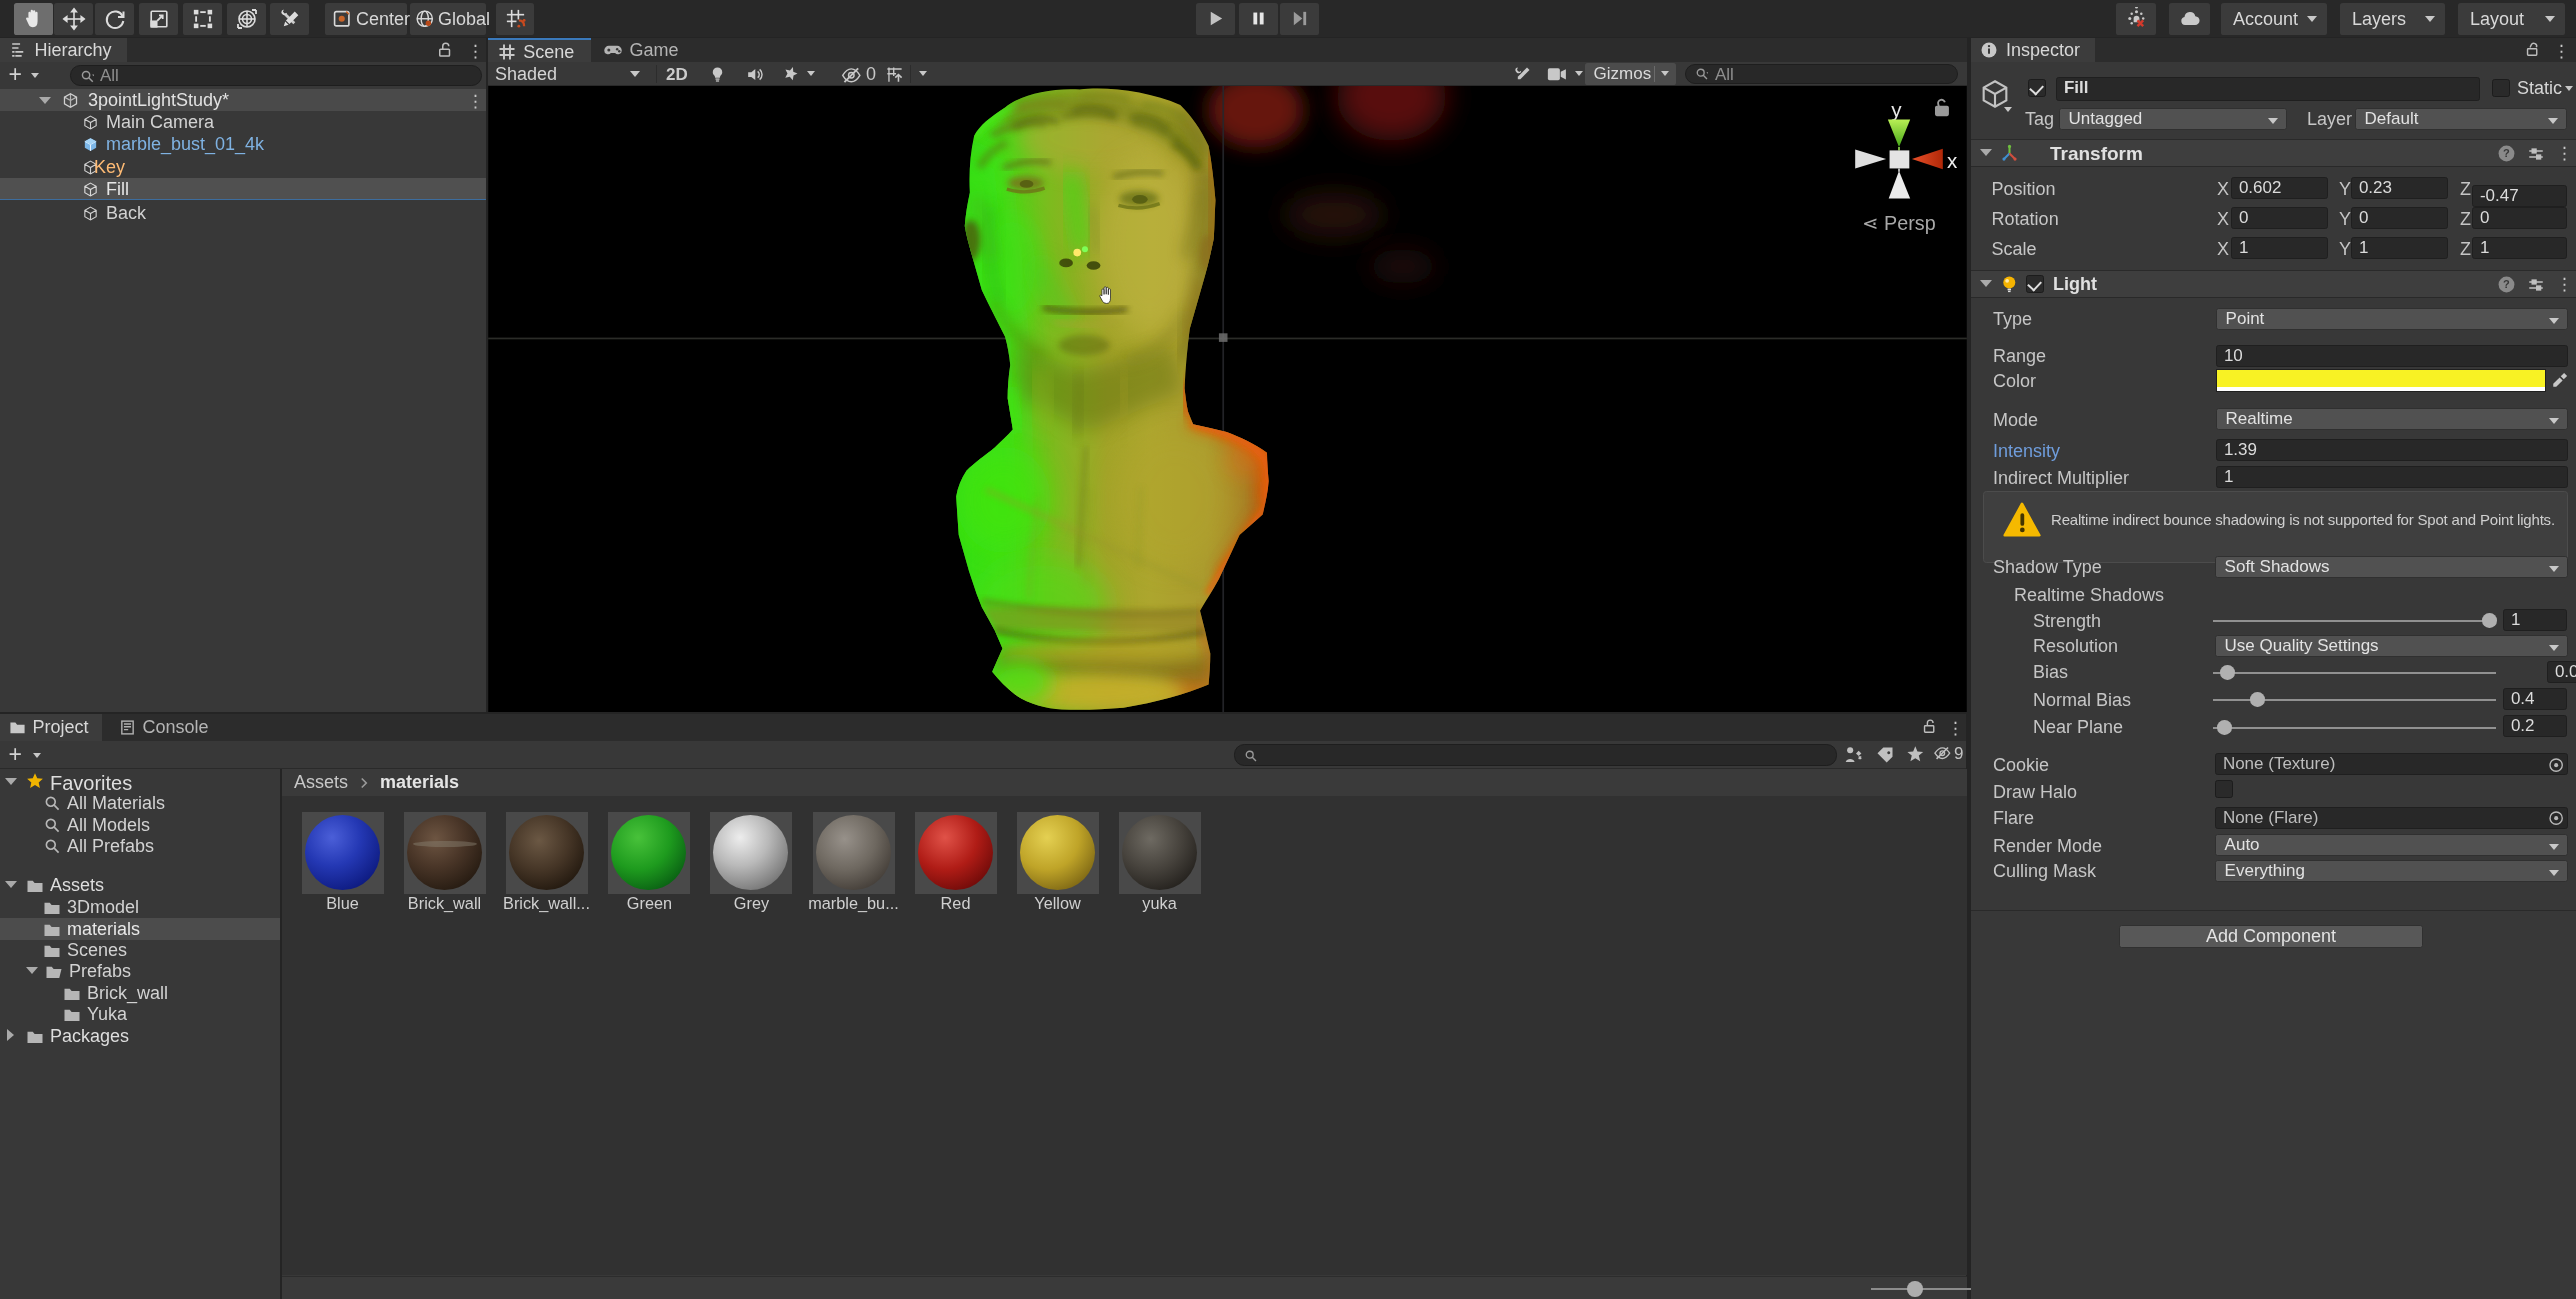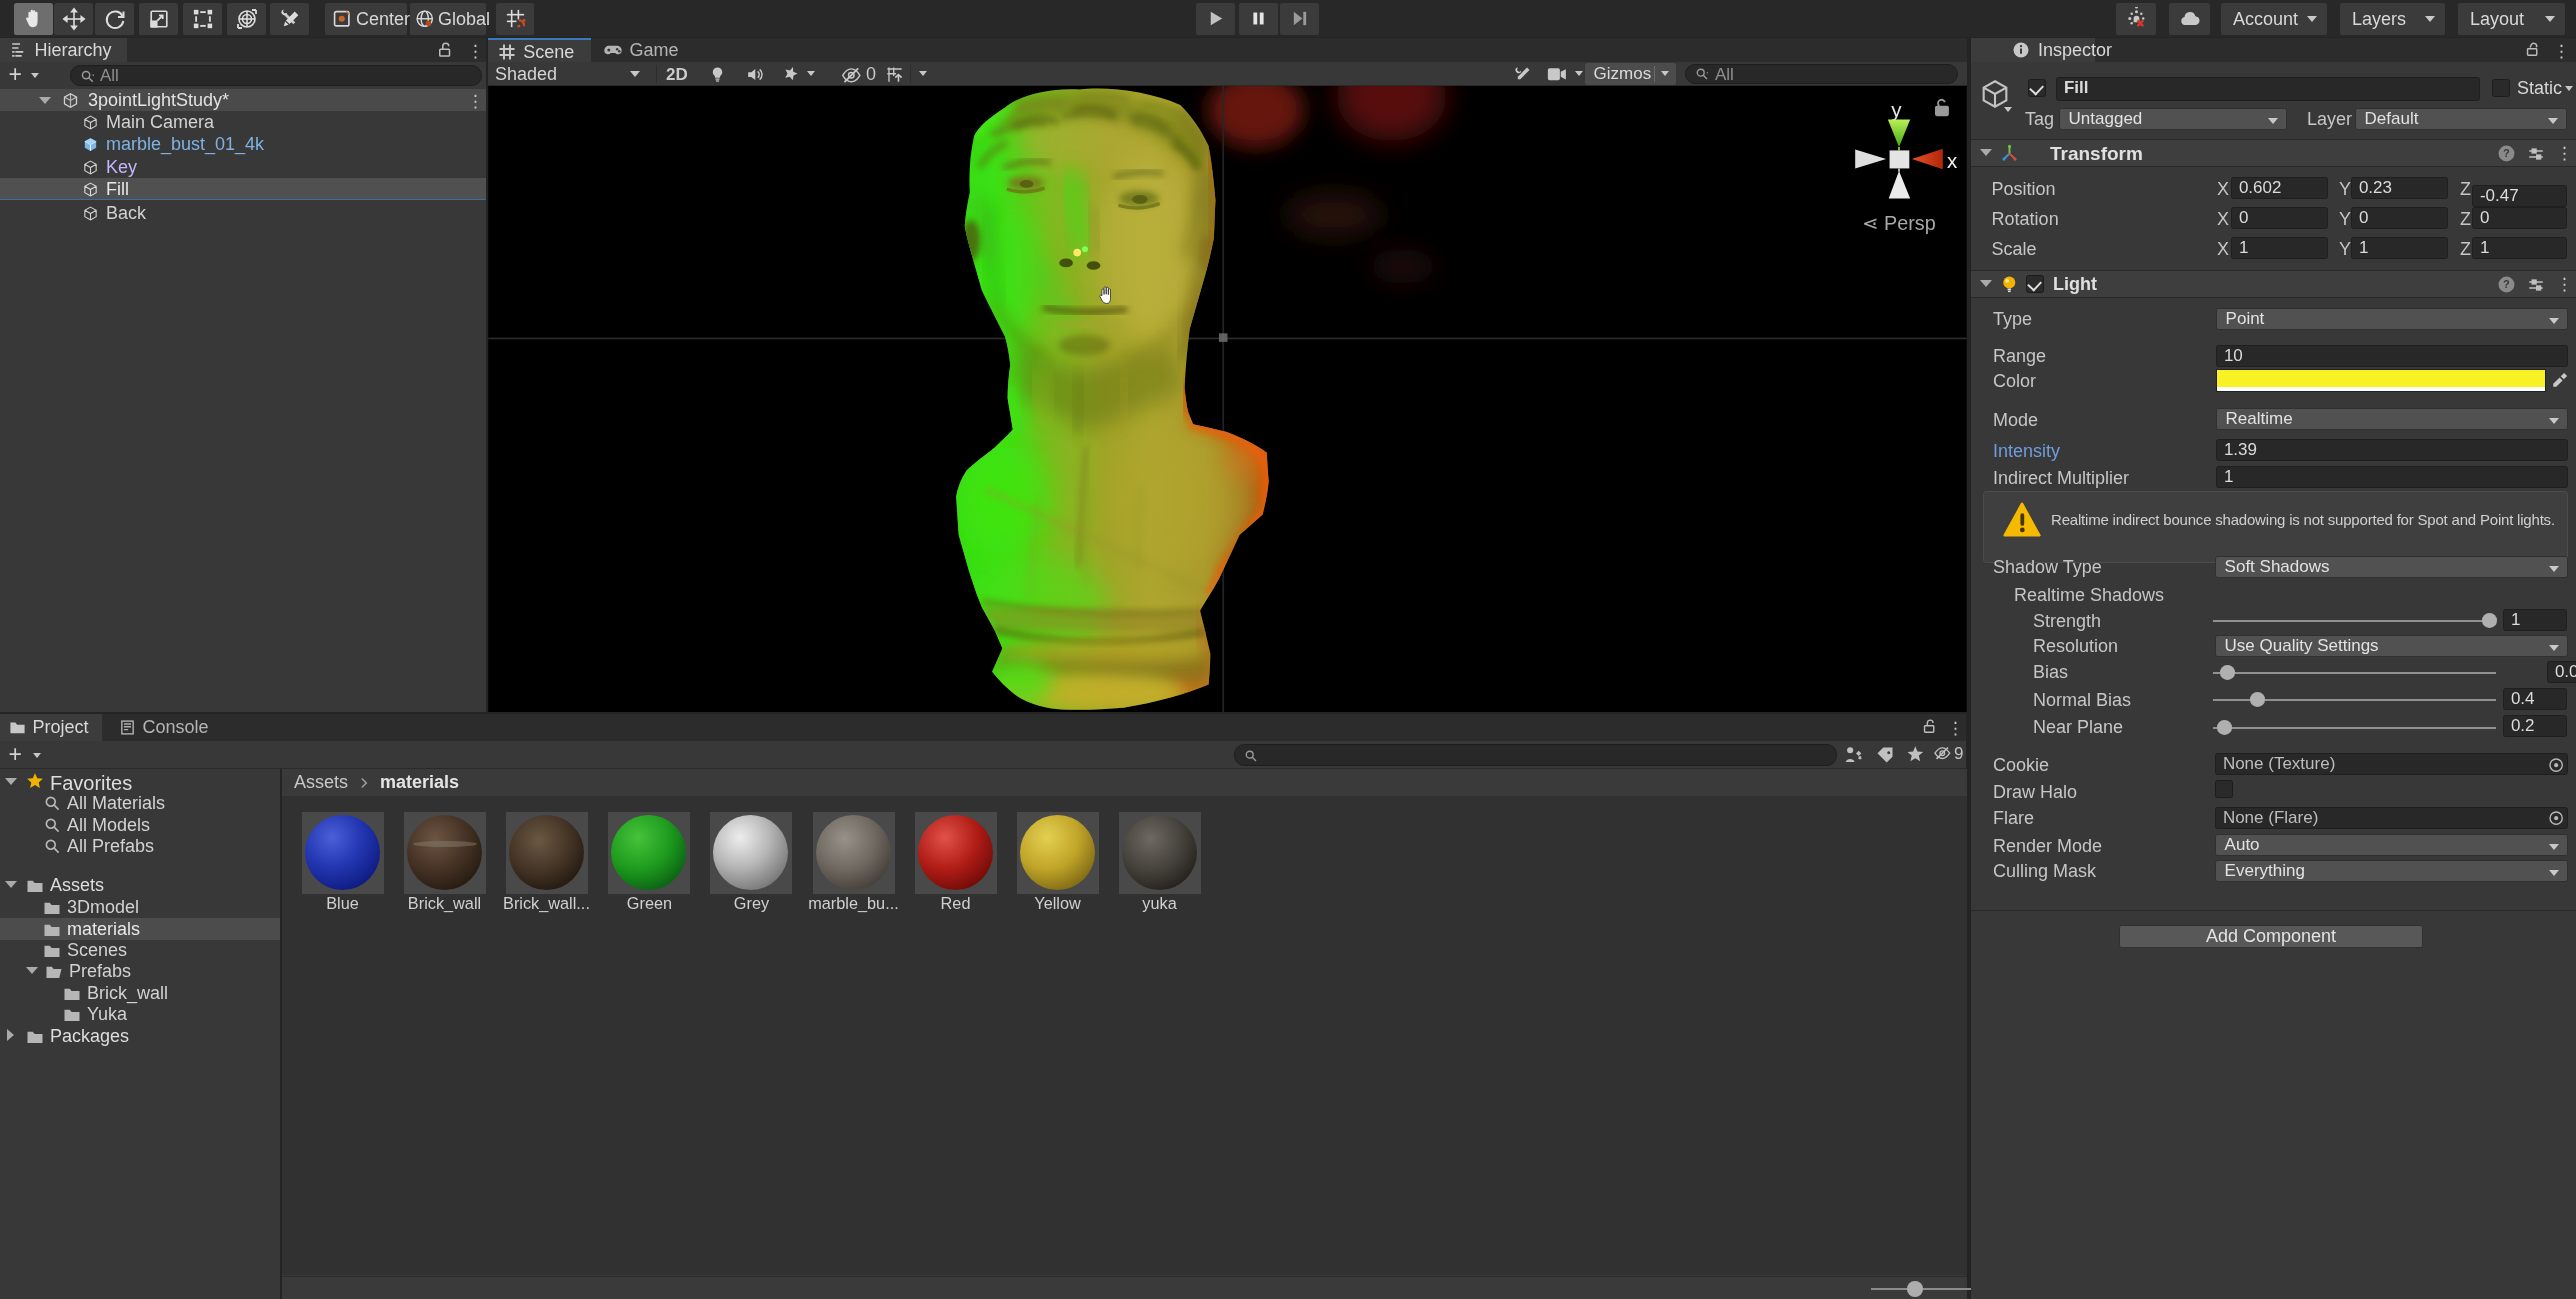--- a/index.html
+++ b/index.html
@@ -227,21 +227,21 @@
         <path d="M12 3 L20 7.5 L20 16.5 L12 21 L4 16.5 L4 7.5 Z" fill="#7db7e8"></path>
         <path d="M4 7.5 L12 12 L20 7.5 M12 12 L12 21" stroke="#e8f4ff" stroke-width="1.4" fill="none"></path>
         <path d="M12 3 L20 7.5 L12 12 L4 7.5 Z" fill="#a5d3f5"></path>
       </svg>
     <span class="abs" style="left:106px;top:0.9px;font-size:18px;color:#7fb2e2;">marble_bust_01_4k</span>
   </div>
   <div class="abs" style="left:0;top:118px;width:486px;height:22px;">
     <svg class="icon" style="left:82px;top:2.6px;" width="17" height="17" viewBox="0 0 24 24" fill="none" stroke="#cfcfcf" stroke-width="1.6">
         <path d="M12 3 L20 7.5 L20 16.5 L12 21 L4 16.5 L4 7.5 Z M4 7.5 L12 12 L20 7.5 M12 12 L12 21"></path>
       </svg>
-    <span class="abs" style="left:106px;top:0.9px;font-size:18px;color:#c4b5fd;">Key</span>
+    <span class="abs" style="left:94px;top:0.9px;font-size:18px;color:#fdba74;">Key</span>
   </div>
   <div class="abs" style="left:0;top:140px;width:486px;height:22px;background:#505050;border-bottom:1.7px solid #3d6d9e;">
     <svg class="icon" style="left:82px;top:2.6px;" width="17" height="17" viewBox="0 0 24 24" fill="none" stroke="#d8d8d8" stroke-width="1.6">
         <path d="M12 3 L20 7.5 L20 16.5 L12 21 L4 16.5 L4 7.5 Z M4 7.5 L12 12 L20 7.5 M12 12 L12 21"></path>
       </svg>
     <span class="abs" style="left:106px;top:0.9px;font-size:18px;color:#e6e6e6;">Fill</span>
   </div>
   <div class="abs" style="left:0;top:164px;width:486px;height:22px;">
     <svg class="icon" style="left:82px;top:2.6px;" width="17" height="17" viewBox="0 0 24 24" fill="none" stroke="#cfcfcf" stroke-width="1.6">
         <path d="M12 3 L20 7.5 L20 16.5 L12 21 L4 16.5 L4 7.5 Z M4 7.5 L12 12 L20 7.5 M12 12 L12 21"></path>
@@ -659,21 +659,21 @@
   </div>
 
   <div class="abs" style="left:282px;top:562px;width:1685px;height:24px;background:#3a3a3a;border-top:0.9px solid #2c2c2c;">
     <div class="abs" style="left:1589px;top:11px;width:112px;height:1.7px;background:#8c8c8c;"></div>
     <div class="abs" style="left:1625px;top:4.3px;width:15.5px;height:15.5px;border-radius:50%;background:#adadad;"></div>
   </div>
 </div>
 
 <div class="panel" id="inspector" style="left:1971px;top:38px;width:605px;height:1261px;">
   <div class="tabbar">
-    <div class="tab" style="left:0;width:124px;padding-left:32px;">
+    <div class="tab" style="left:0;width:124px;">
       <svg style="vertical-align:-3.4px;margin:0 7.7px 0 9.4px;" width="18" height="18" viewBox="0 0 24 24">
           <circle cx="12" cy="12" r="10" fill="#c8c8c8"></circle>
           <rect x="10.7" y="10" width="2.6" height="7" fill="#383838"></rect>
           <circle cx="12" cy="6.8" r="1.6" fill="#383838"></circle>
         </svg>Inspector</div>
     <svg class="icon" style="left:553px;top:3.4px;" width="17" height="17" viewBox="0 0 24 24" fill="none" stroke="#bdbdbd" stroke-width="2">
         <rect x="5" y="11" width="13" height="9" rx="1"></rect>
         <path d="M9 11 V7 a4 4 0 0 1 8 0" transform="rotate(25 13 9)"></path>
       </svg>
     <div class="kebab abs" style="left:582px;top:2.6px;">⋮</div>

